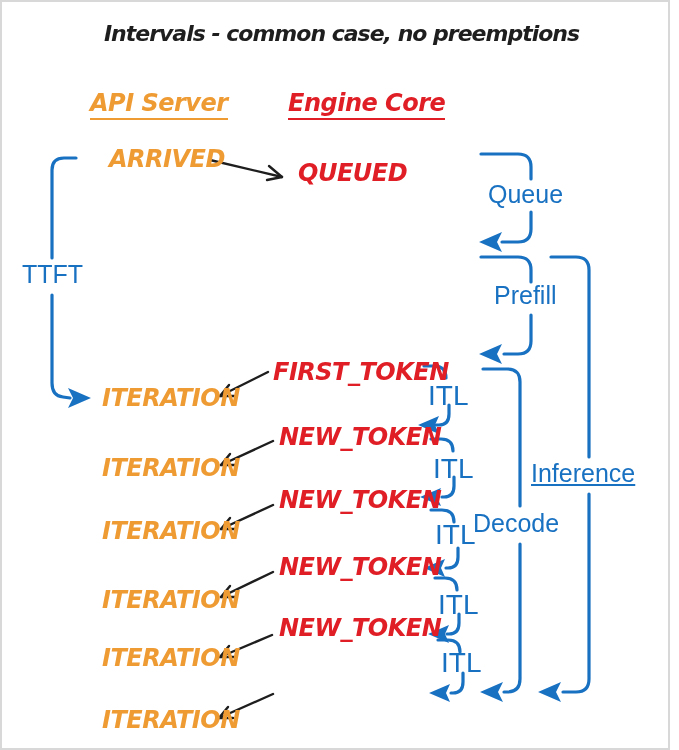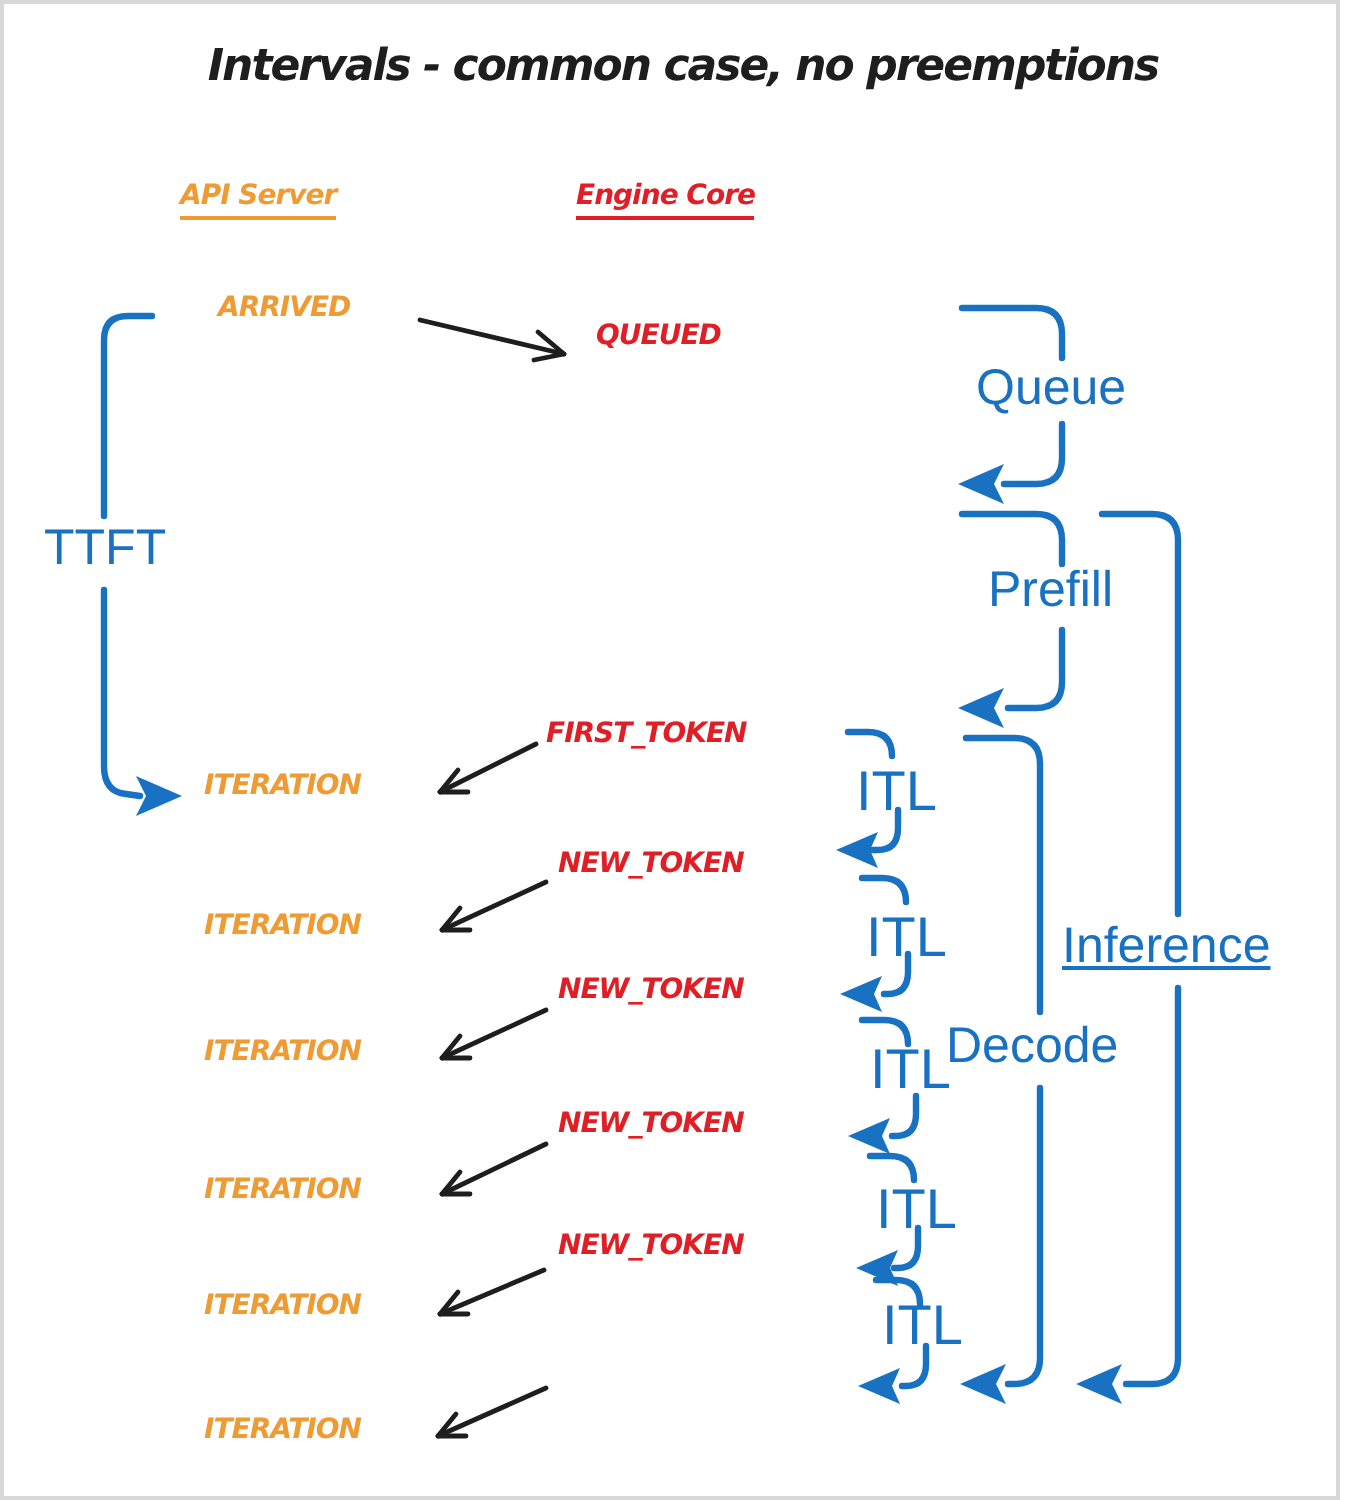--- a/index.html
+++ b/index.html
@@ -21,21 +21,21 @@
     letter-spacing:-0.5px;
   }
   .sans{font-family:"Liberation Sans",sans-serif;font-weight:normal;}
   .orange{color:#ef9b33;}
   .red{color:#e01e25;}
   .blue{color:#1971c2;}
   .black{color:#1e1e1e;}
   .underline-orange{border-bottom:2px solid #ef9b33;padding-bottom:3px;}
   .underline-red{border-bottom:2px solid #e01e25;padding-bottom:3px;}
   .title{left:0;top:21px;width:679px;text-align:center;font-size:22px;letter-spacing:-1px;}
-  .ev{font-size:14px;}
+  .ev{font-size:24px;}
   .iv-big{font-size:25px;}
   .iv-small{font-size:28px;}
   svg path{fill:none;stroke-linecap:round;stroke-linejoin:round;}
   .bluestroke{stroke:#1971c2;stroke-width:3.2;}
   .blackstroke{stroke:#1e1e1e;stroke-width:2.4;}
   .bluefill{fill:#1971c2;stroke:none;}
 </style>
 </head>
 <body>
 

